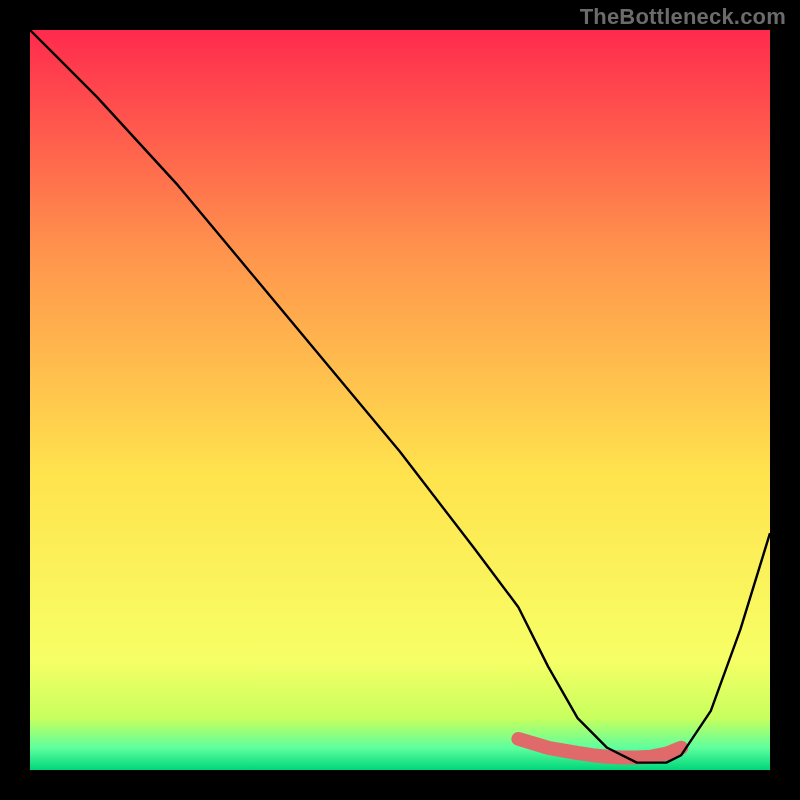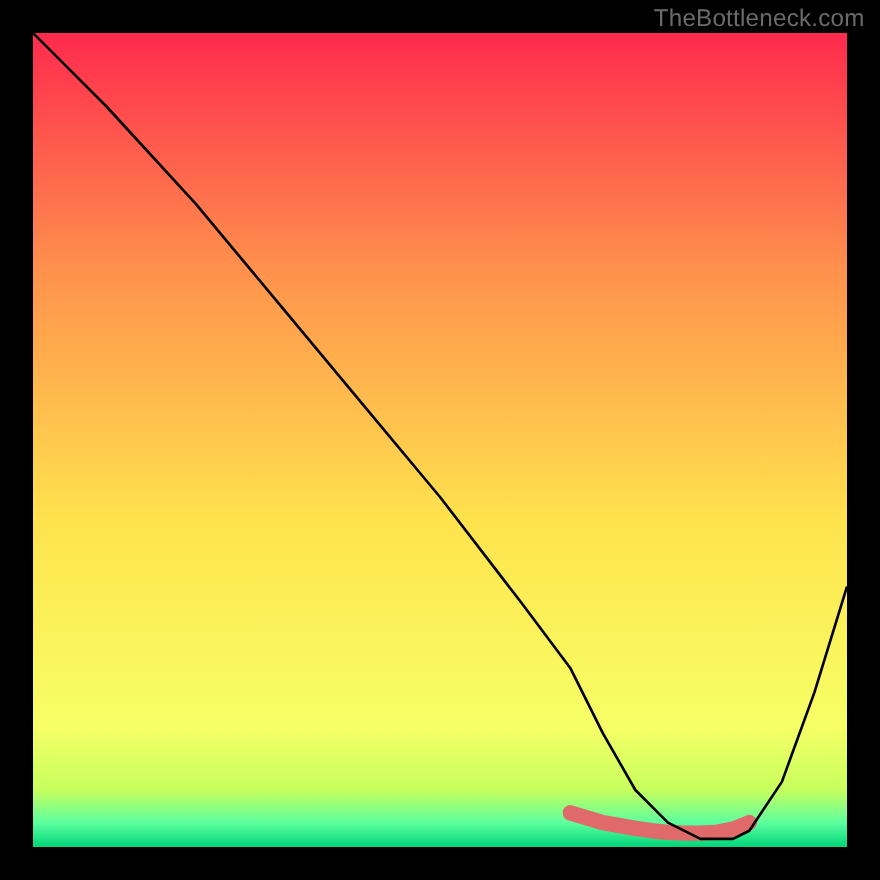--- a/index.html
+++ b/index.html
@@ -25,21 +25,21 @@
     width: 740px;
     height: 740px;
     overflow: hidden;
   }
   .watermark {
     position: absolute;
     top: 4px;
     right: 14px;
     font-family: Arial, Helvetica, sans-serif;
     font-size: 22px;
-    font-weight: 400;
+    font-weight: 700;
     color: #6b6b6b;
     letter-spacing: 0.2px;
   }
 </style>
 </head>
 <body>
 
 <div class="frame">
 
   <div class="plot">

